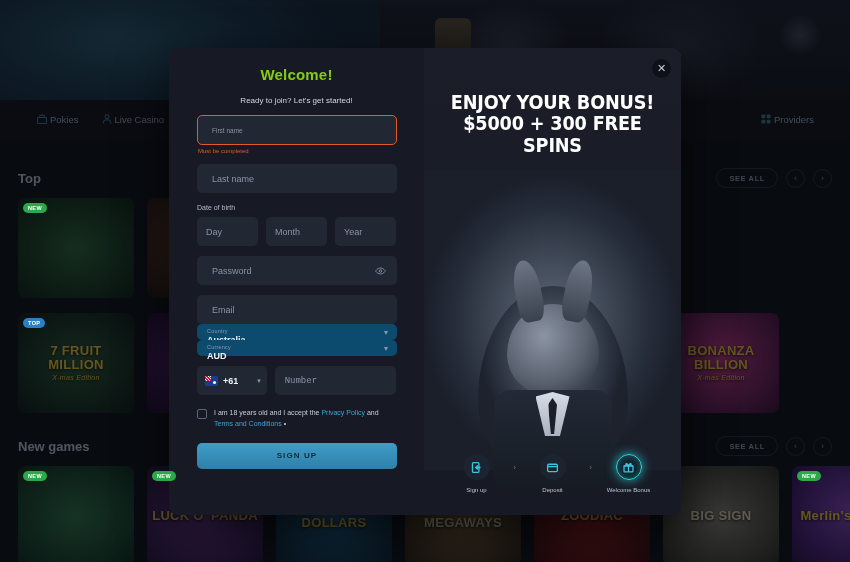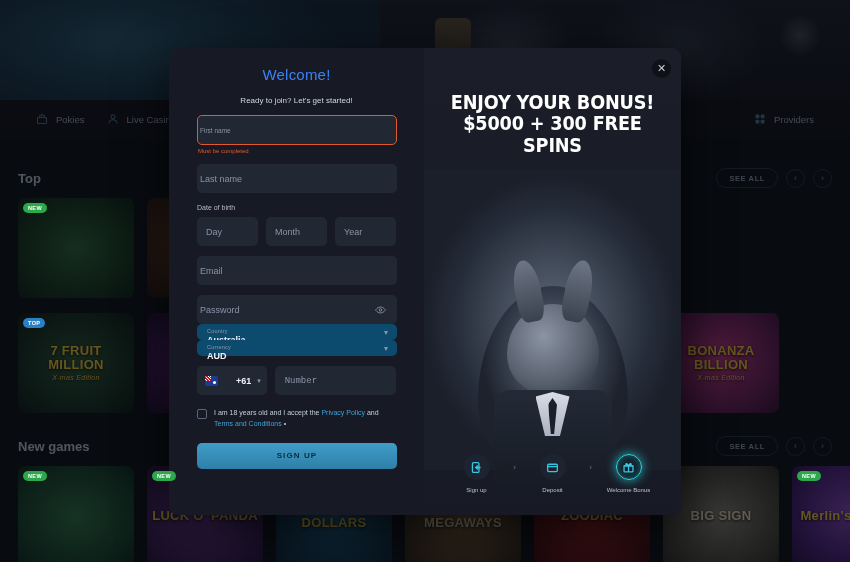--- a/index.html
+++ b/index.html
@@ -44,21 +44,21 @@
     border: none; cursor: pointer;
   }
 
   .navbar {
     position: absolute; left: 0; top: 100px; width: 850px; height: 38px;
     background: #11141c; display: flex; align-items: center;
   }
   .nav-left { display: flex; align-items: center; gap: 22px; margin-left: 36px; }
   .nav-right { margin-left: auto; margin-right: 36px; display: flex; align-items: flex-end; }
   .nav-item {
-    display: flex; align-items: center; gap: 8px;
+    display: flex; align-items: center; gap: 2px;
     font-size: 9.5px; color: #a8b2c4; cursor: pointer;
   }
   .nav-ico { width: 12px; height: 12px; color: #4a7e94; display: block; }
 
   .section-head {
     position: absolute; left: 0; width: 850px; height: 36px;
     display: flex; align-items: center;
   }
   .section-title { margin-left: 18px; font-size: 13px; font-weight: bold; color: #c9d2e0; }
   .section-ctrls { margin-left: auto; margin-right: 18px; display: flex; align-items: center; gap: 8px; }
@@ -109,28 +109,28 @@
   .close-btn {
     position: absolute; right: 10px; top: 11px; z-index: 10;
     width: 19px; height: 19px; border-radius: 50%;
     background: rgba(10,12,18,.7); border: none; cursor: pointer;
     color: #c4ccd8; font-size: 11px; line-height: 1;
     display: flex; align-items: center; justify-content: center;
   }
 
   
   .form-pane { width: 255px; padding: 18px 28px 0 28px; }
-  .welcome { text-align: center; font-size: 15px; font-weight: normal; color: #3b82f6; letter-spacing: .2px; }
+  .welcome { text-align: center; font-size: 15px; font-weight: bold; color: #84cc16; letter-spacing: .2px; }
   .subtitle { text-align: center; font-size: 8px; color: #cfd6e2; margin-top: 13px; }
 
   .field {
     width: 200px; height: 29px; margin-top: 10px;
     border-radius: 5px; background: #222734;
     border: 1px solid transparent; position: relative;
-    display: flex; align-items: center; padding: 0 2px;
+    display: flex; align-items: center; padding: 0 14px;
   }
   .field.error { border-color: #e05a2b; height: 30px; }
   .field input {
     width: 100%; background: transparent; border: none; outline: none;
     color: #e8edf5; font-size: 9px; font-family: inherit;
   }
   .field input::placeholder { color: #8a93a4; }
   .field.error input::placeholder { color: #8a93a4; font-size: 6.5px; }
   .err-msg { font-size: 6px; color: #e05a2b; margin-top: 3px; margin-left: 1px; }
   .dob-label { font-size: 7px; color: #b3bccb; margin-top: 11px; margin-bottom: 2px; }
@@ -149,21 +149,21 @@
     color: #8b95a7; font-size: 8px;
   }
   .eye {
     position: absolute; right: 10px; top: 50%; transform: translateY(-50%);
     width: 11px; height: 11px; color: #9aa4b5;
   }
 
   .phone-row { display: flex; gap: 8px; margin-top: 10px; }
   .cc-box {
     width: 70px; height: 29px; border-radius: 5px; background: #222734;
-    display: flex; align-items: center; padding: 0 8px; gap: 18px;
+    display: flex; align-items: center; padding: 0 8px; gap: 5px;
     position: relative; cursor: pointer;
   }
   .flag {
     width: 13px; height: 10px; border-radius: 1.5px; flex: 0 0 auto;
     background: linear-gradient(135deg, #1b3a94 0%, #1b3a94 100%);
     position: relative; overflow: hidden;
   }
   .flag::before {
     content: ""; position: absolute; left: 0; top: 0; width: 6px; height: 5px;
     background: repeating-linear-gradient(45deg, #c8102e 0 1px, #fff 1px 2px);
@@ -416,29 +416,29 @@
         </div>
         <div class="field">
           <input type="text" placeholder="Month" style="">
         </div>
         <div class="field">
           <input type="text" placeholder="Year" style="">
         </div>
       </div>
 
       <div class="field">
-        <input type="text" placeholder="Email" style="">
-      </div>
-
-      <div class="field">
         <input type="password" placeholder="Password" style="">
         <svg class="eye" viewBox="0 0 20 20" fill="none" stroke="currentColor" stroke-width="1.4">
           <path d="M1 10s3.5-5.5 9-5.5S19 10 19 10s-3.5 5.5-9 5.5S1 10 1 10z"></path>
             <circle cx="10" cy="10" r="2.3"></circle>
         </svg>
+      </div>
+
+      <div class="field">
+        <input type="text" placeholder="Email" style="">
       </div>
 
       <div class="select-field">
         <div class="select-lbl">Country</div>
         <div class="select-val">Australia</div>
         <span class="chev">▾</span>
       </div>
 
       <div class="select-field">
         <div class="select-lbl">Currency</div>

